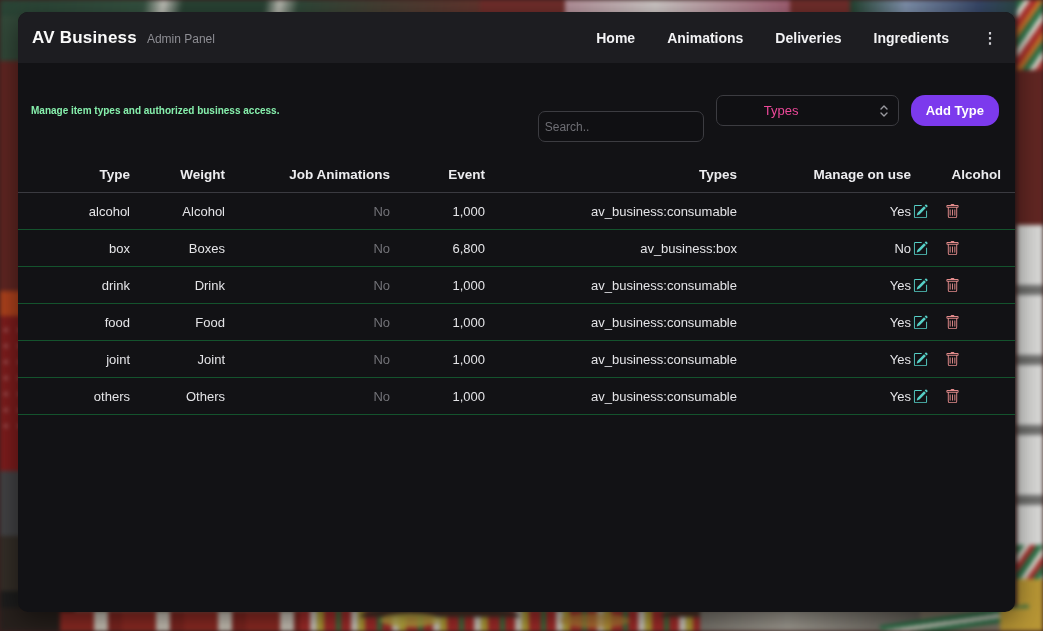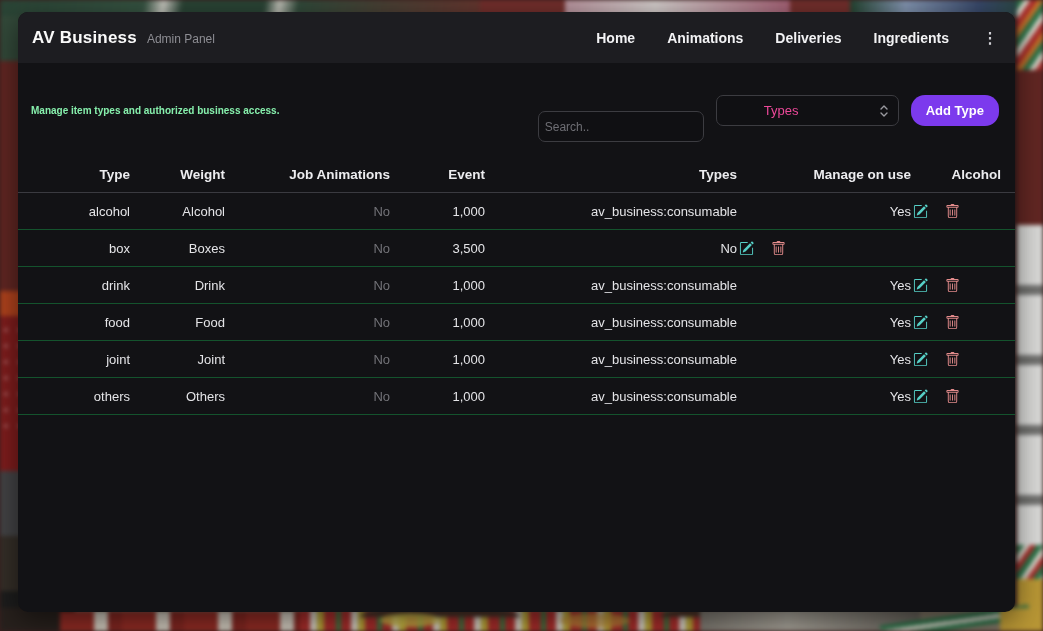--- a/index.html
+++ b/index.html
@@ -179,21 +179,22 @@
           <path fill-rule="evenodd" d="M14.5 3a1 1 0 0 1-1 1H13v9a2 2 0 0 1-2 2H5a2 2 0 0 1-2-2V4h-.5a1 1 0 0 1-1-1V2a1 1 0 0 1 1-1H6a1 1 0 0 1 1-1h2a1 1 0 0 1 1 1h3.5a1 1 0 0 1 1 1v1zM4.118 4 4 4.059V13a1 1 0 0 0 1 1h6a1 1 0 0 0 1-1V4.059L11.882 4H4.118zM2.5 3V2h11v1h-11z"></path>
         </svg>
       </button>
     </span>
   </div>
 
   <div class="trow">
     <span class="td">box</span>
     <span class="td">Boxes</span>
     <span class="td td-dim">No</span>
-    <span class="td">3,500</span>
+    <span class="td">6,800</span>
+    <span class="td">av_business:box</span>
     <span class="td">No</span>
     <span class="actions">
       <button class="icon-btn icon-edit">
         <svg width="15" height="15" viewBox="0 0 16 16" fill="currentColor">
           <path d="M15.502 1.94a.5.5 0 0 1 0 .706L14.459 3.69l-2-2L13.502.646a.5.5 0 0 1 .707 0l1.293 1.293zm-1.75 2.456-2-2L4.939 9.21a.5.5 0 0 0-.121.196l-.805 2.414a.25.25 0 0 0 .316.316l2.414-.805a.5.5 0 0 0 .196-.12l6.813-6.814z"></path>
           <path d="M1 13.5A1.5 1.5 0 0 0 2.5 15h11a1.5 1.5 0 0 0 1.5-1.5v-6a.5.5 0 0 0-1 0v6a.5.5 0 0 1-.5.5h-11a.5.5 0 0 1-.5-.5v-11a.5.5 0 0 1 .5-.5H9a.5.5 0 0 0 0-1H2.5A1.5 1.5 0 0 0 1 2.5v11z"></path>
         </svg>
       </button>
       <button class="icon-btn icon-del">
         <svg width="15" height="15" viewBox="0 0 16 16" fill="currentColor">

